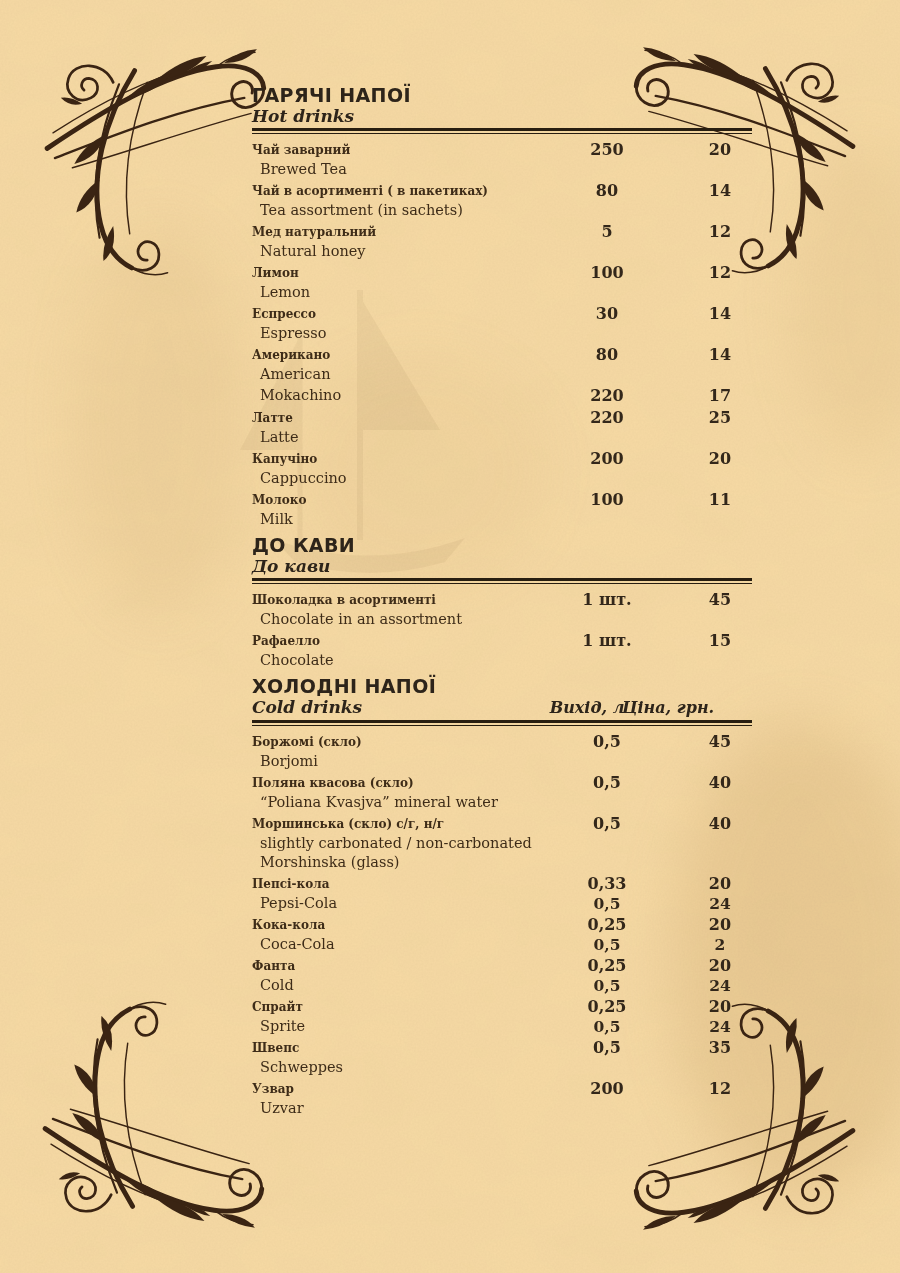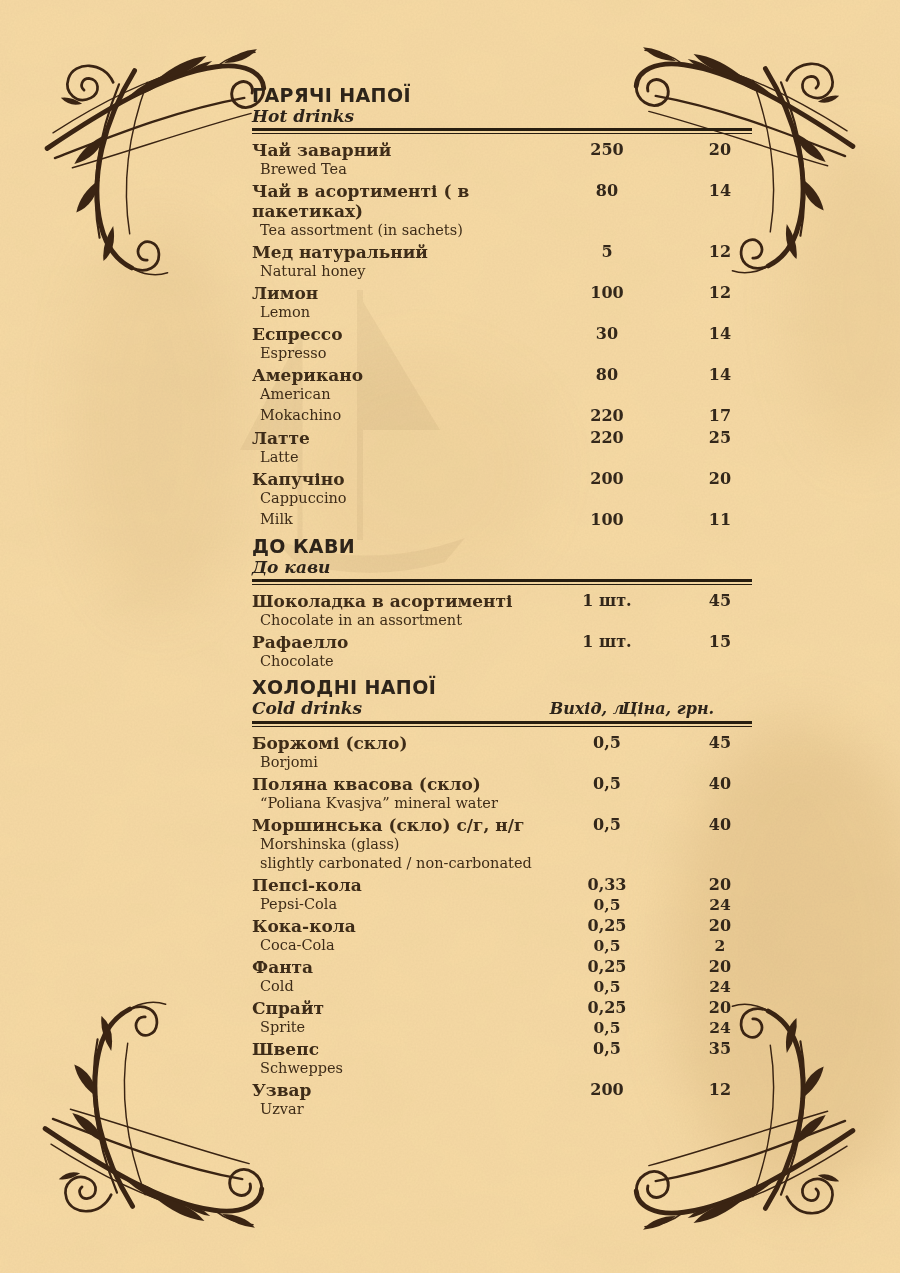--- a/index.html
+++ b/index.html
@@ -34,21 +34,21 @@
   .col-head-price{width:130px;margin-left:-20px;text-align:left;font-size:16px;white-space:nowrap;font-style:italic;}
   .section-rule{
     height:2px;
     border-top:3px solid var(--rule,#281e10);
     border-bottom:1.5px solid var(--rule,#281e10);
     margin:2px 0 6px;
   }
 
   .item-row{display:flex;margin-bottom:2px;}
   .name-block{flex:1;min-width:0;}
-  .item-name{font-weight:bold;font-size:17px;line-height:20px;color:var(--ink,#3e2c18);}
+  .item-name{font-weight:bold;font-size:12px;line-height:20px;color:var(--ink,#3e2c18);}
   .item-name-en{font-size:14.5px;line-height:19px;padding-left:8px;color:var(--ink,#3e2c18);}
   .cell-portion{width:110px;text-align:center;}
   .cell-price{width:64px;margin-left:26px;text-align:center;}
   .num-line{font-weight:bold;font-size:16px;line-height:20px;color:var(--num-ink,#33271a);}
   .num-line + .num-line{font-size:15.5px;line-height:19px;}
 </style>
 </head>
 <body style="--bg: #f8dba5; --ink: #3e2c18; --num-ink: #33271a; --head-ink: #2d241a; --rule: #281e10; --flourish: #3a2413;">
 
 <div class="page">
@@ -237,20 +237,21 @@
           </div>
           <div class="cell-portion">
             <div class="num-line">200</div>
           </div>
           <div class="cell-price">
             <div class="num-line">20</div>
           </div>
         </div>
         <div class="item-row">
           <div class="name-block">
+            <div class="item-name">Молоко</div>
             <div class="item-name-en">Milk</div>
           </div>
           <div class="cell-portion">
             <div class="num-line">100</div>
           </div>
           <div class="cell-price">
             <div class="num-line">11</div>
           </div>
         </div>
       </section>
@@ -315,22 +316,22 @@
           <div class="cell-portion">
             <div class="num-line">0,5</div>
           </div>
           <div class="cell-price">
             <div class="num-line">40</div>
           </div>
         </div>
         <div class="item-row">
           <div class="name-block">
             <div class="item-name">Моршинська (скло) с/г, н/г</div>
+            <div class="item-name-en">slightly carbonated / non-carbonated</div>
             <div class="item-name-en">Morshinska (glass)</div>
-            <div class="item-name-en">slightly carbonated / non-carbonated</div>
           </div>
           <div class="cell-portion">
             <div class="num-line">0,5</div>
           </div>
           <div class="cell-price">
             <div class="num-line">40</div>
           </div>
         </div>
         <div class="item-row">
           <div class="name-block">

